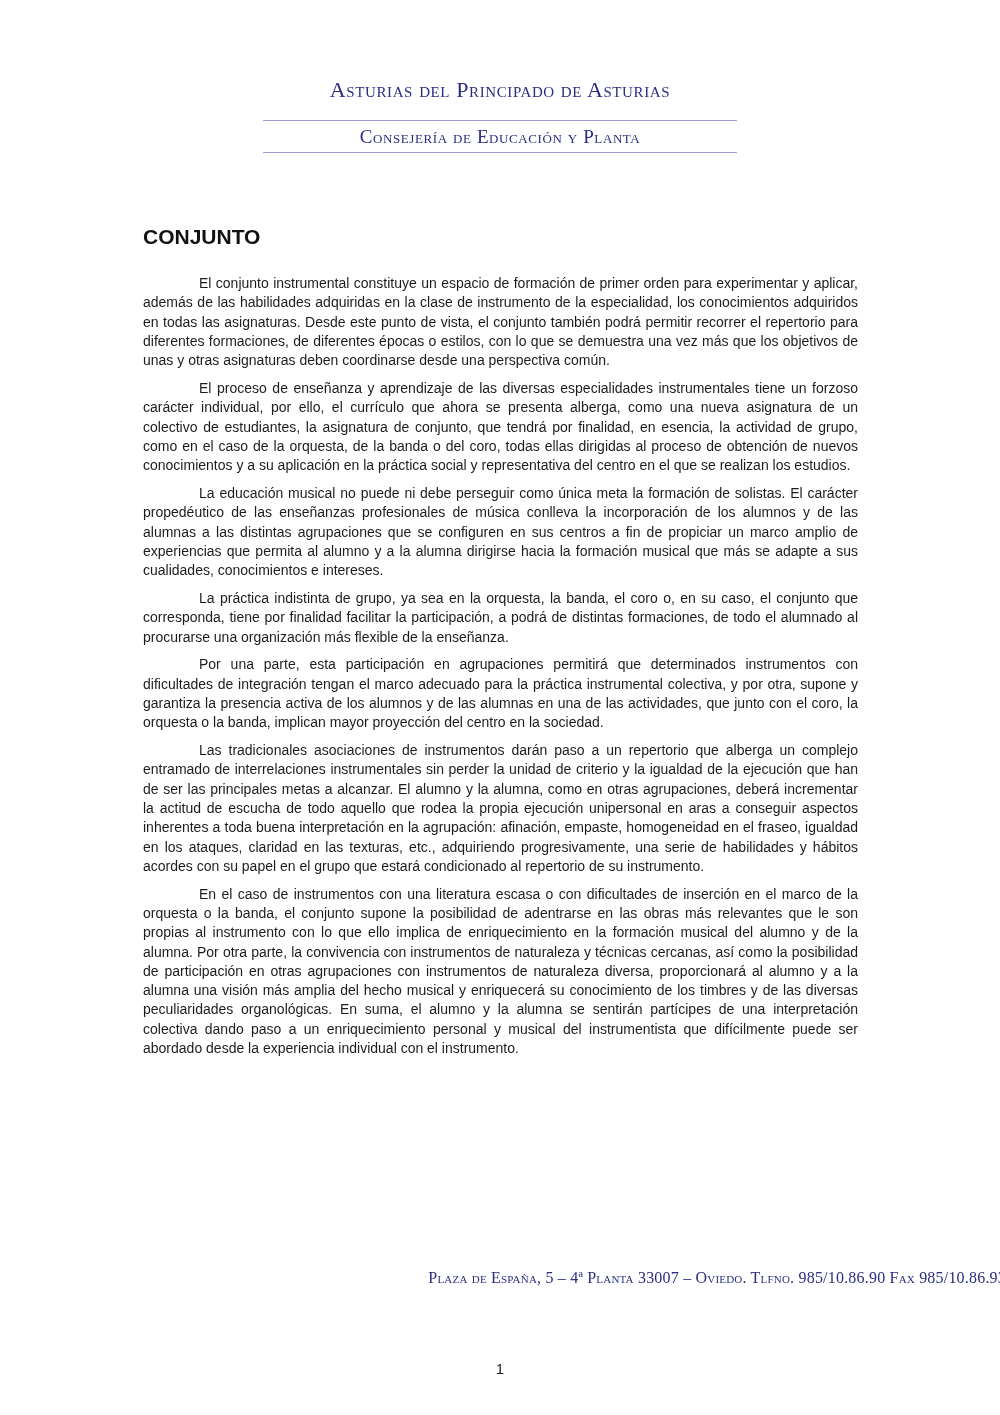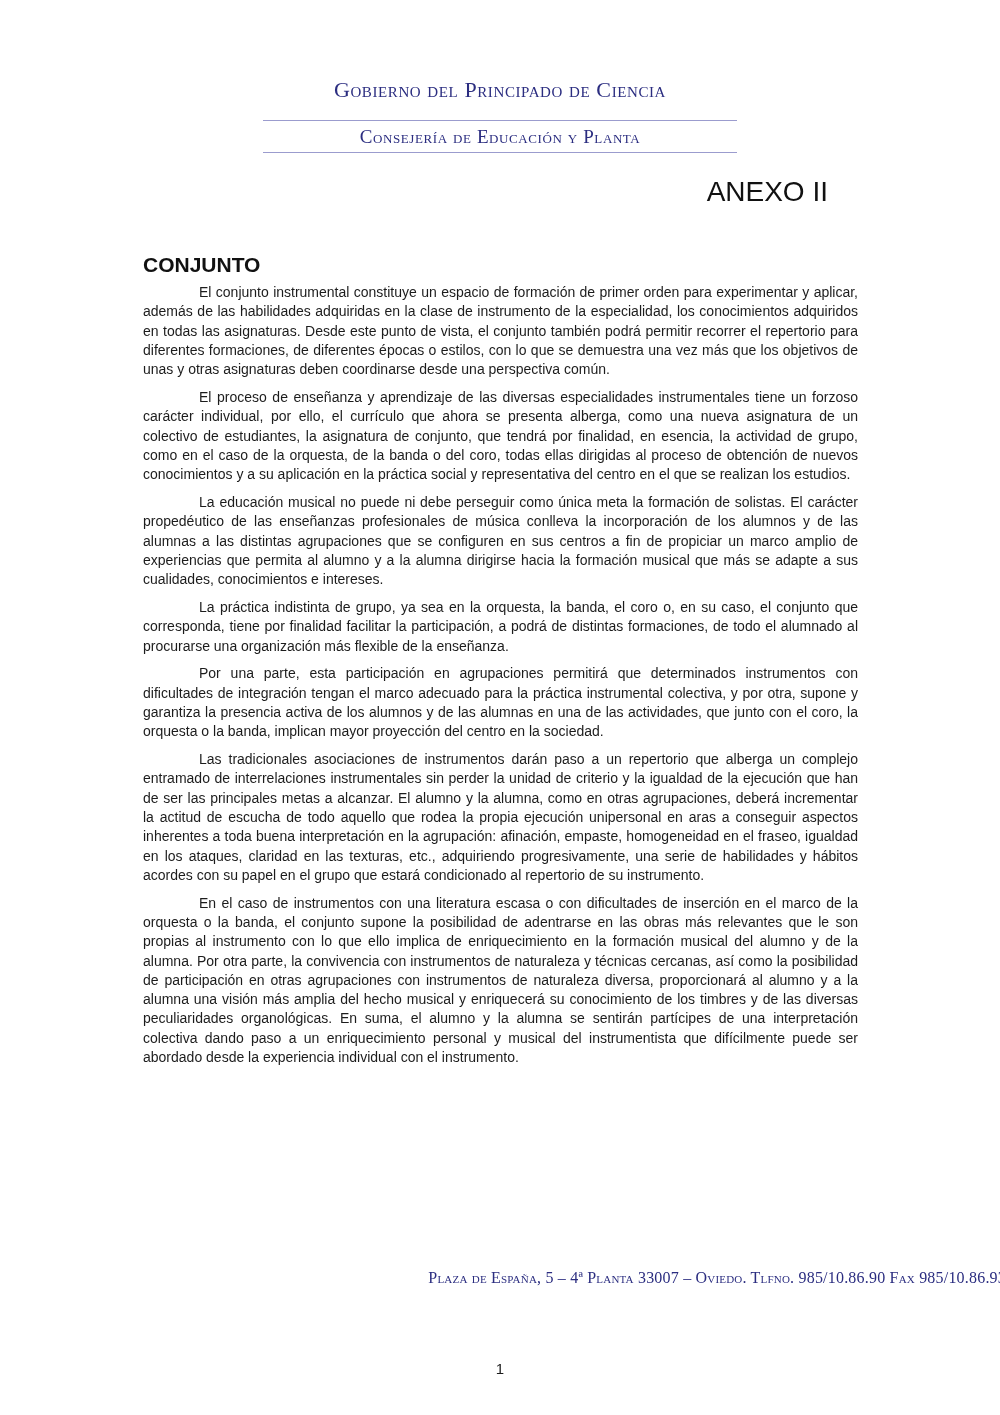--- a/index.html
+++ b/index.html
@@ -81,21 +81,21 @@
   }
   .body-paragraph {
     font-size: 14px;
     line-height: 19.3px;
     text-align: justify;
     text-indent: 56px;
     margin: 8.5px 0;
     color: #1c1c1c;
   }
   .body-paragraph:first-of-type {
-    margin-top: 6px;
+    margin-top: 25px;
   }
 
   
   .footer-address {
     position: absolute;
     top: 1269px;
     left: 0;
     width: 100%;
     text-align: right;
     font-family: "Liberation Serif", serif;
@@ -116,28 +116,27 @@
     line-height: 18px;
     color: #1c1c1c;
   }
 </style>
 </head>
 <body>
 
 <div class="page">
 
   <header class="gov-header">
-    <div class="gov-line1">Gobierno del Principado de Ciencia</div>
+    <div class="gov-line1">Asturias del Principado de Asturias</div>
     <hr class="gov-divider">
     <div class="gov-line2">Consejería de Educación y Planta</div>
     <hr class="gov-divider">
   </header>
 
   <main class="content">
-    <div class="annex-title">ANEXO II</div>
 
     <h1 class="doc-title">CONJUNTO</h1>
 
 
     <p class="body-paragraph">El conjunto instrumental constituye un espacio de formación de primer orden para experimentar y aplicar, además de las habilidades adquiridas en la clase de instrumento de la especialidad, los conocimientos adquiridos en todas las asignaturas. Desde este punto de vista, el conjunto también podrá permitir recorrer el repertorio para diferentes formaciones, de diferentes épocas o estilos, con lo que se demuestra una vez más que los objetivos de unas y otras asignaturas deben coordinarse desde una perspectiva común.</p>
     <p class="body-paragraph">El proceso de enseñanza y aprendizaje de las diversas especialidades instrumentales tiene un forzoso carácter individual, por ello, el currículo que ahora se presenta alberga, como una nueva asignatura de un colectivo de estudiantes, la asignatura de conjunto, que tendrá por finalidad, en esencia, la actividad de grupo, como en el caso de la orquesta, de la banda o del coro, todas ellas dirigidas al proceso de obtención de nuevos conocimientos y a su aplicación en la práctica social y representativa del centro en el que se realizan los estudios.</p>
     <p class="body-paragraph">La educación musical no puede ni debe perseguir como única meta la formación de solistas. El carácter propedéutico de las enseñanzas profesionales de música conlleva la incorporación de los alumnos y de las alumnas a las distintas agrupaciones que se configuren en sus centros a fin de propiciar un marco amplio de experiencias que permita al alumno y a la alumna dirigirse hacia la formación musical que más se adapte a sus cualidades, conocimientos e intereses.</p>
     <p class="body-paragraph">La práctica indistinta de grupo, ya sea en la orquesta, la banda, el coro o, en su caso, el conjunto que corresponda, tiene por finalidad facilitar la participación, a podrá de distintas formaciones, de todo el alumnado al procurarse una organización más flexible de la enseñanza.</p>
     <p class="body-paragraph">Por una parte, esta participación en agrupaciones permitirá que determinados instrumentos con dificultades de integración tengan el marco adecuado para la práctica instrumental colectiva, y por otra, supone y garantiza la presencia activa de los alumnos y de las alumnas en una de las actividades, que junto con el coro, la orquesta o la banda, implican mayor proyección del centro en la sociedad.</p>
     <p class="body-paragraph">Las tradicionales asociaciones de instrumentos darán paso a un repertorio que alberga un complejo entramado de interrelaciones instrumentales sin perder la unidad de criterio y la igualdad de la ejecución que han de ser las principales metas a alcanzar. El alumno y la alumna, como en otras agrupaciones, deberá incrementar la actitud de escucha de todo aquello que rodea la propia ejecución unipersonal en aras a conseguir aspectos inherentes a toda buena interpretación en la agrupación: afinación, empaste, homogeneidad en el fraseo, igualdad en los ataques, claridad en las texturas, etc., adquiriendo progresivamente, una serie de habilidades y hábitos acordes con su papel en el grupo que estará condicionado al repertorio de su instrumento.</p>

